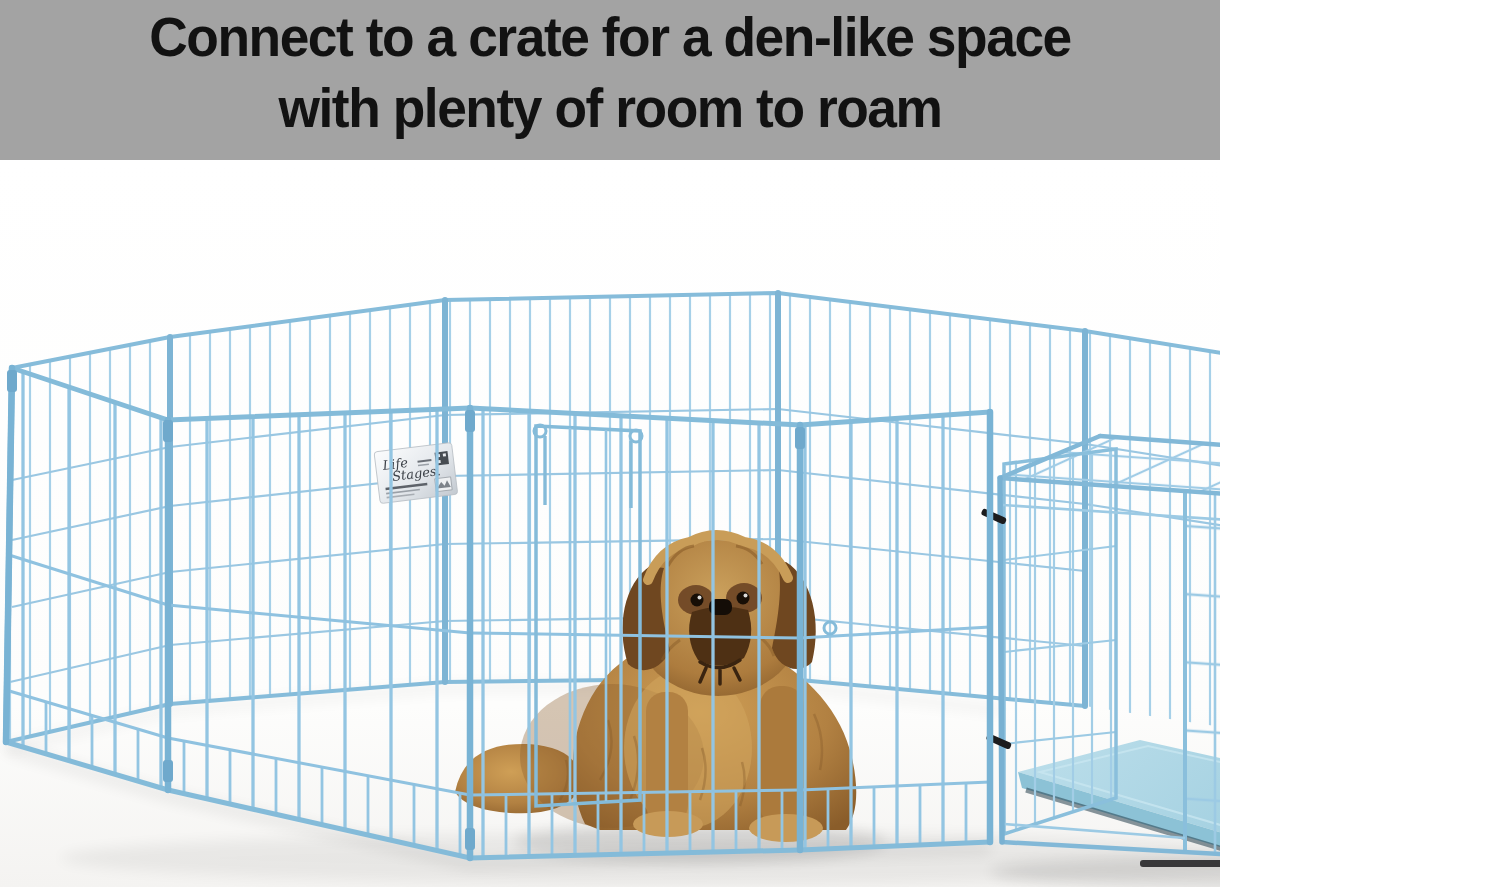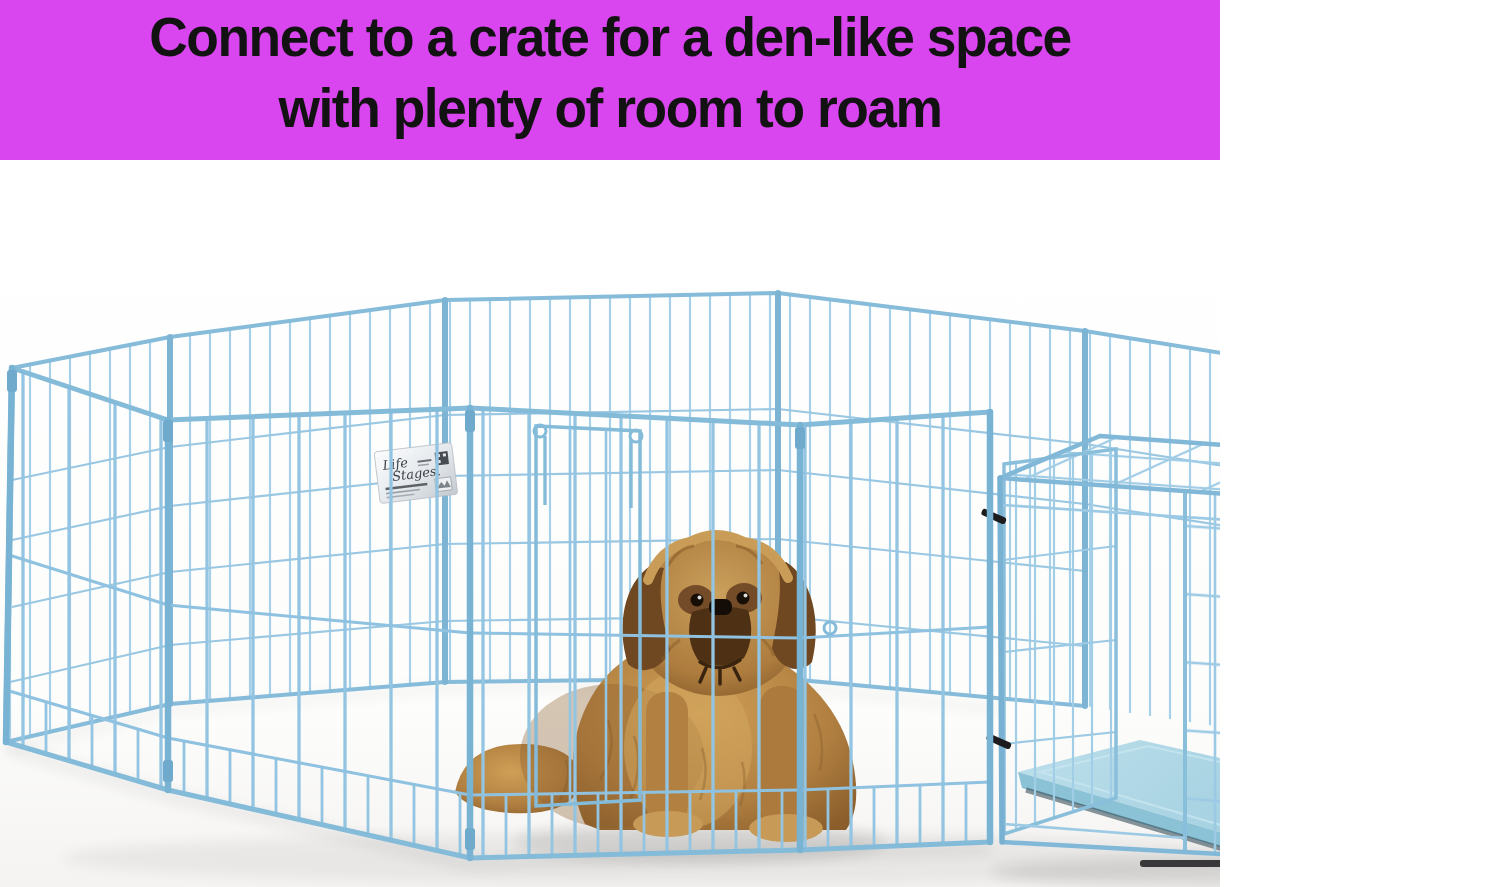--- a/index.html
+++ b/index.html
@@ -1,18 +1,18 @@
 <!DOCTYPE html>
 <html><head>
 <meta charset="utf-8">
 <style>
   html,body{margin:0;padding:0;background:#ffffff;}
   .stage{
     position:relative;width:1220px;height:887px;overflow:hidden;
-    background:#d946ef;font-family:"Liberation Sans",sans-serif;
+    background:#a3a3a3;font-family:"Liberation Sans",sans-serif;
   }
   .headline{
     position:absolute;top:0;left:0;right:0;z-index:5;
     text-align:center;color:#121212;font-weight:bold;
     font-size:55px;line-height:71px;letter-spacing:-1.5px;
     transform:scaleX(.97);
     padding-top:2px;
   }
   .headline div{white-space:nowrap;}
   .photo{position:absolute;left:0;top:0;width:1500px;height:887px;z-index:1;}

